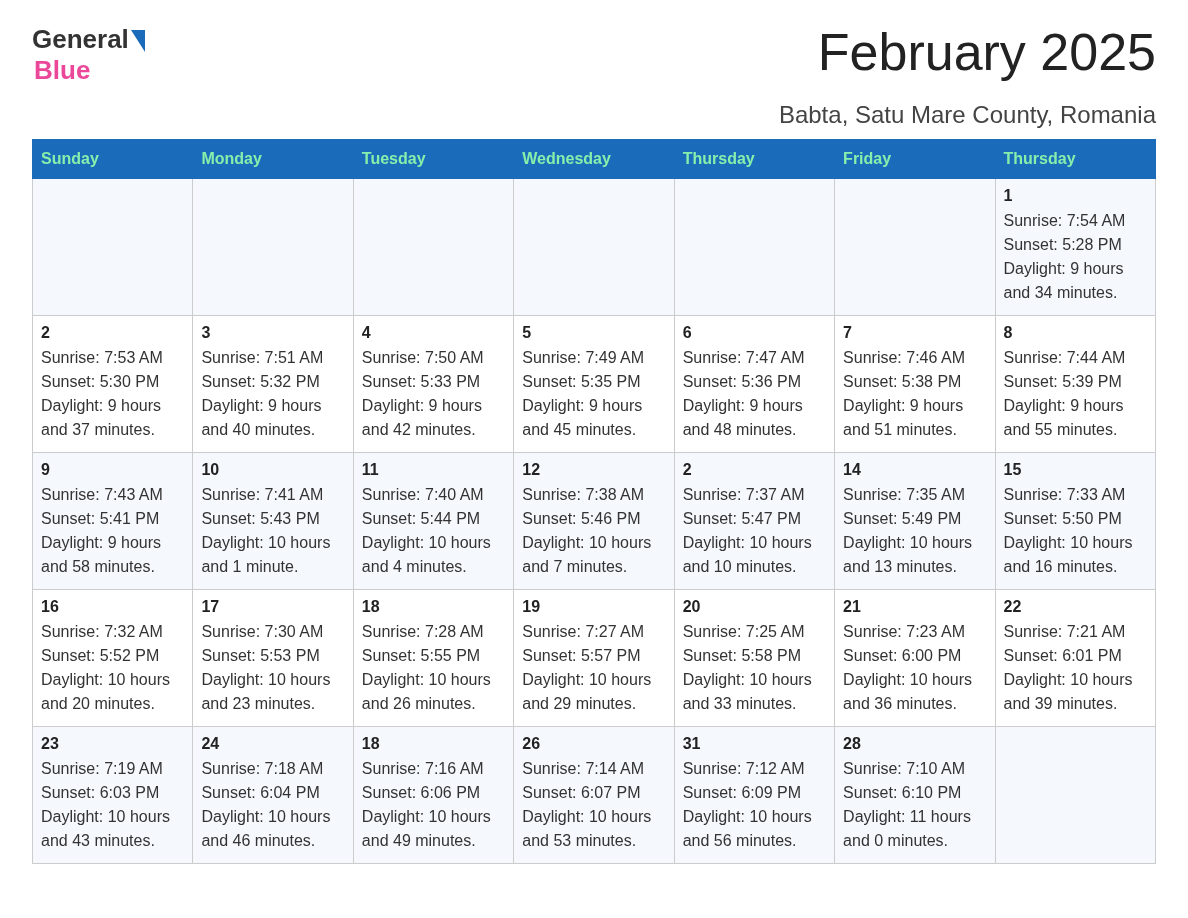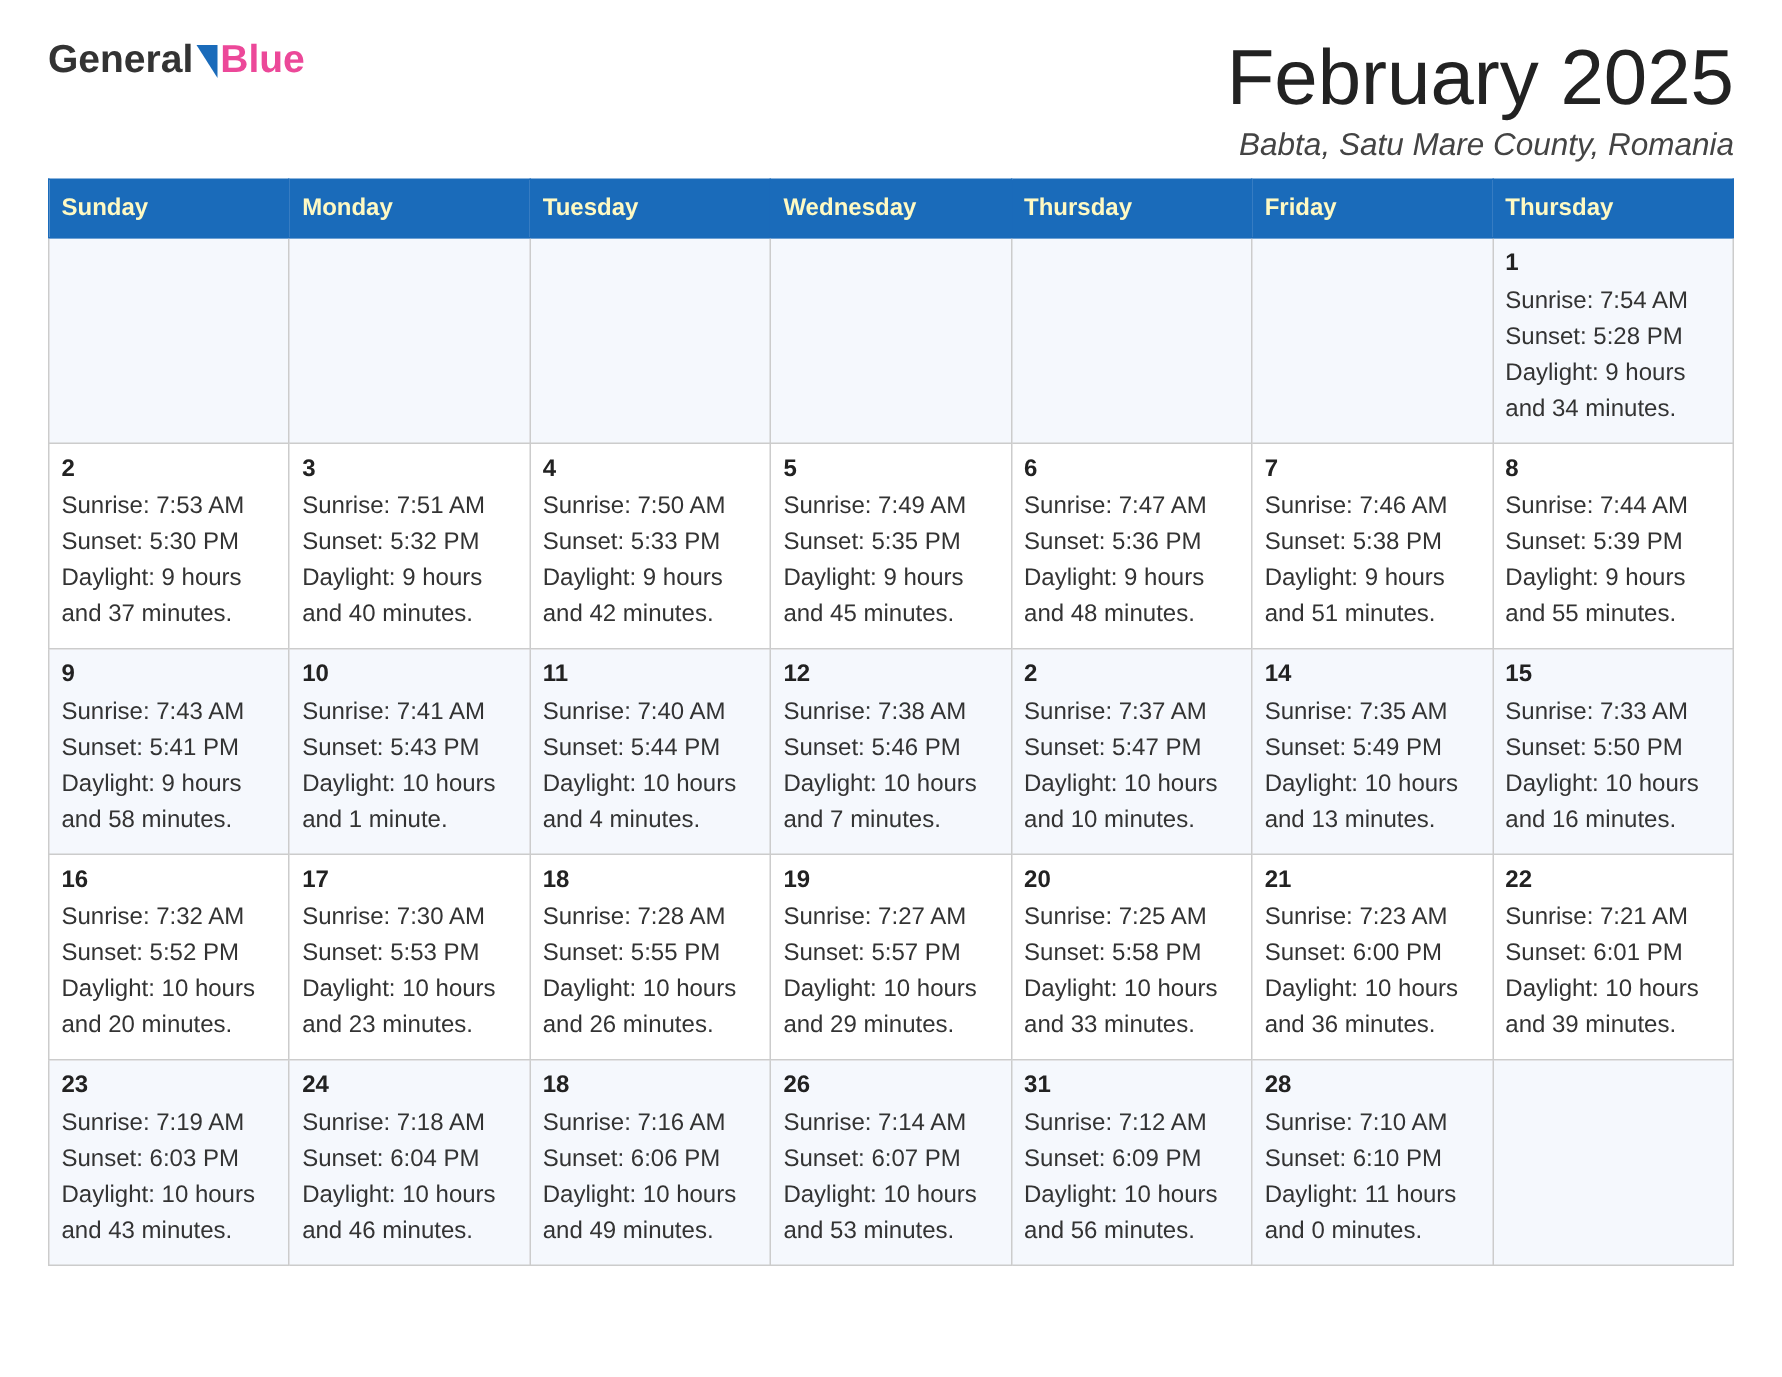--- a/index.html
+++ b/index.html
@@ -11,21 +11,21 @@
       min-height: 918px;
     }
     .header {
       display: flex;
       justify-content: space-between;
       align-items: flex-start;
       margin-bottom: 8px;
     }
     .logo {
       display: flex;
-      flex-direction: row;
+      flex-direction: column;
       align-items: flex-start;
     }
     .logo-text {
       display: flex;
       align-items: center;
     }
     .logo-general {
       font-size: 26px;
       font-weight: bold;
       color: #333;
@@ -49,33 +49,32 @@
     .title-block {
       text-align: right;
     }
     .month-title {
       font-size: 52px;
       font-weight: normal;
       color: #222;
       line-height: 1.1;
     }
     .location-title {
-      font-size: 21px;
+      font-size: 24px;
       color: #444;
-      margin-top: 4px;
-      font-style: italic;
+      margin-top: 20px;
     }
     .calendar {
       width: 100%;
       border-collapse: collapse;
       margin-top: 10px;
     }
     .calendar th {
       background: #1a6bba;
-      color: #fef9c3;
+      color: #86efac;
       padding: 10px 8px;
       font-size: 16px;
       font-weight: bold;
       text-align: left;
       border: 1px solid #1a6bba;
     }
     .calendar td {
       vertical-align: top;
       padding: 8px 8px 10px 8px;
       border: 1px solid #ccc;

